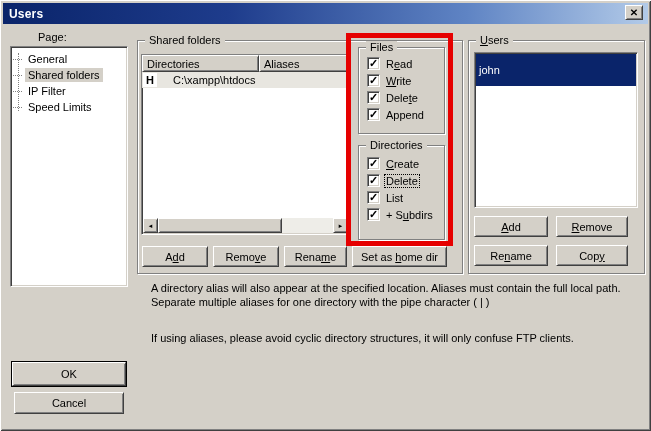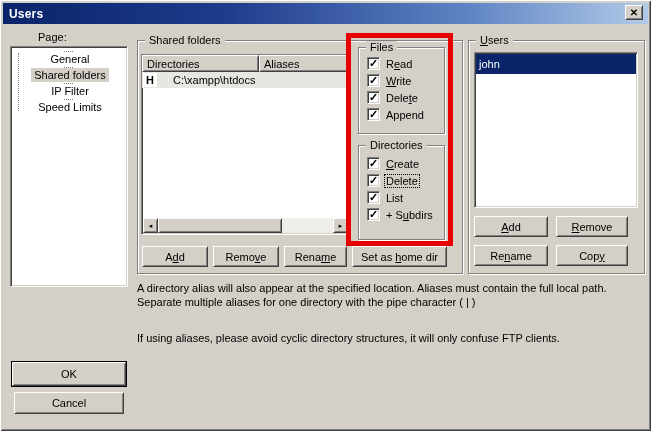--- a/index.html
+++ b/index.html
@@ -33,21 +33,21 @@
   }
   .group {
     position:absolute; border:1px solid #808080;
     box-shadow: inset 1px 1px 0 #ffffff, 1px 1px 0 #ffffff;
   }
   .group-label { position:absolute; top:-7px; left:7px; background:#d4d0c8; padding:0 4px; white-space:nowrap; }
   .label { position:absolute; white-space:nowrap; }
   
   .pagelist { position:absolute; left:10px; top:46px; width:118px; height:241px; }
   .tree-vline { position:absolute; left:7px; top:6px; height:58px; border-left:1px dotted #808080; }
-  .tree-item { position:relative; height:16px; display:flex; align-items:center; padding-left:2px;flex-direction:column; }
+  .tree-item { position:relative; height:16px; display:flex; align-items:center; padding-left:2px; }
   .tree-stub { width:9px; height:0; border-top:1px dotted #808080; margin-right:3px; flex:0 0 auto; }
   .tree-item .tlabel { padding:1px 3px; white-space:nowrap; }
   .tree-item.sel .tlabel { background:#d4d0c8; }
   
   .listview { position:absolute; left:141px; top:54px; width:209px; height:181px; }
   .lv-hdr { display:flex; height:17px; }
   .hdr-cell { height:17px; display:flex; align-items:center; padding-left:4px; overflow:hidden; }
   .lv-row { display:flex; height:16px; align-items:center; background:#e8e6e0; }
   .home-cell { background:#fff; font-weight:bold; padding:0 3px; margin-left:1px; height:14px; display:flex; align-items:center; }
   .dir-cell { padding-left:16px; white-space:nowrap; }
@@ -61,25 +61,25 @@
     width:13px; height:13px; background:#fff; flex:0 0 auto;
     border:1px solid; border-color:#808080 #ffffff #ffffff #808080;
     box-shadow: inset 1px 1px 0 #404040, inset -1px -1px 0 #d4d0c8;
     display:flex; align-items:center; justify-content:center;
     font-size:11px; font-weight:bold; line-height:1;
   }
   .cb-label { margin-left:5px; white-space:nowrap; padding:0 1px; }
   .focus-rect { outline:1px dotted #000; }
   
   .userlist { position:absolute; left:474px; top:52px; width:164px; height:156px; padding:1px; }
-  .user-item { height:20px; display:flex; align-items:center; padding-left:3px; }
+  .user-item { height:32px; display:flex; align-items:center; padding-left:3px; }
   .user-item.sel { background:#0a246a; color:#fff; }
   
   .annotation { position:absolute; left:346px; top:33px; width:107px; height:213px; border:5px solid #e60000; z-index:50; pointer-events:none; }
-  .notes { position:absolute; left:137px; top:281px; width:492px; line-height:14px; }
+  .notes { position:absolute; left:151px; top:281px; width:492px; line-height:14px; }
   .notes p + p { margin-top:22px; }
   u { text-decoration: underline; }
 </style>
 </head>
 <body>
 
 <div class="win">
 
   <div class="titlebar">
     <span class="title-text">Users</span>

